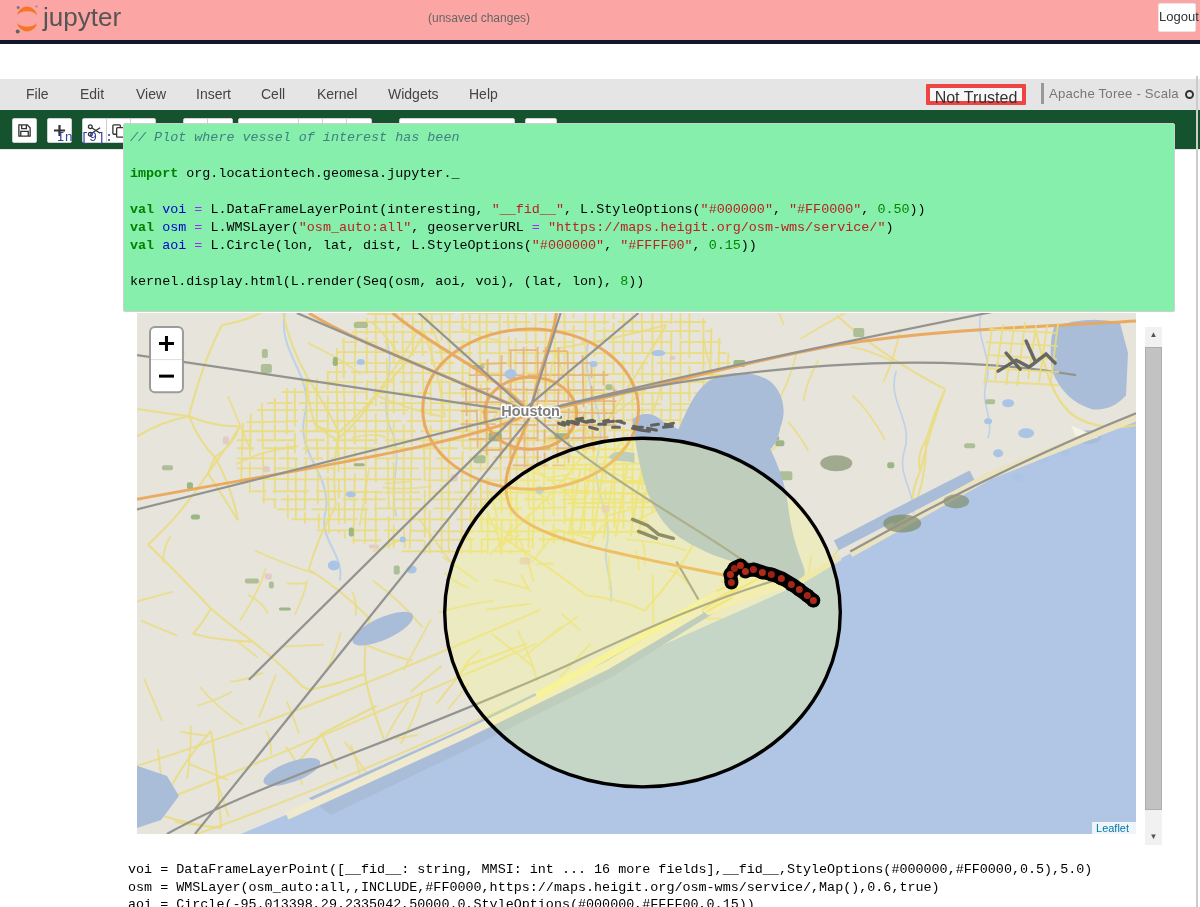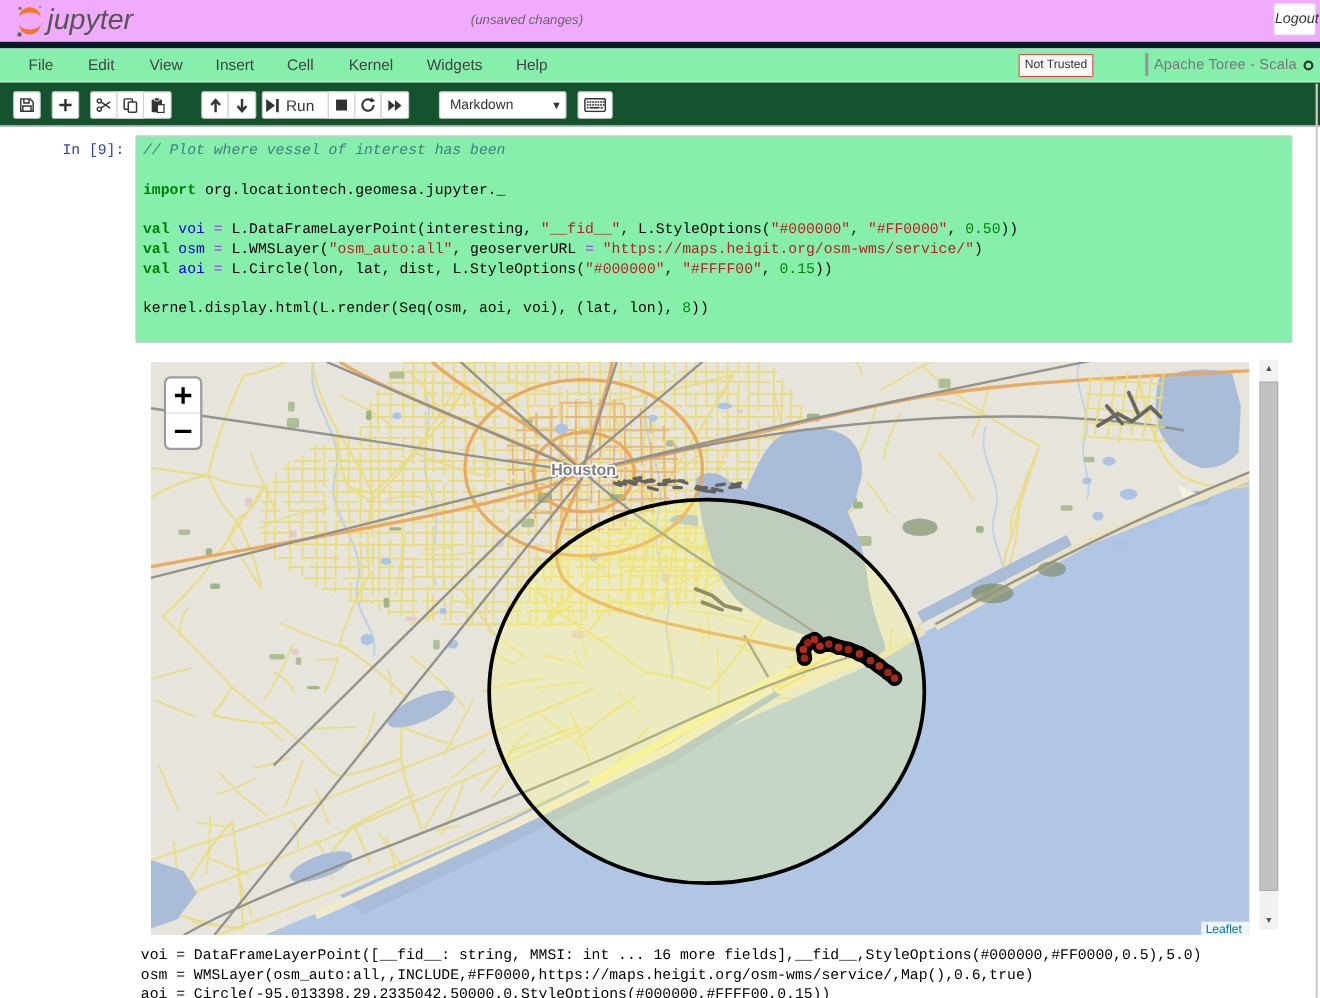--- a/index.html
+++ b/index.html
@@ -1,45 +1,45 @@
 <!DOCTYPE html>
 <html><head>
 <meta charset="utf-8">
 <style>
 * { margin:0; padding:0; box-sizing:border-box; }
 html,body { width:1200px; height:907px; background:#fff; font-family:"Liberation Sans", sans-serif; overflow:hidden; }
-#header { position:relative; height:44px; background:#f0abfc; border-bottom:6px solid #0f172a;font-style:italic; }
+#header { position:relative; height:44px; background:#fca5a5; border-bottom:4px solid #0f172a; }
 #logo { position:absolute; left:14px; top:3px; }
 #wordmark { position:absolute; left:43px; top:2px; font-size:26px; color:#555; letter-spacing:0px; }
 #title { position:absolute; left:141px; top:7px; font-size:20px; color:#000; }
 #chkpt { position:absolute; left:428px; top:11px; font-size:12px; color:#666; }
 #logout { position:absolute; right:4px; top:3px; width:38px; height:29px; background:#fff; border:1px solid #e7e7e7; border-radius:2px; font-size:13px; color:#333; text-align:center; line-height:26px; }
-#menubar { position:relative; height:31px; background:#86efac; border-bottom:1px solid #e7e7e7; font-size:14px; color:#444; }
+#menubar { position:relative; height:31px; background:#e5e5e5; border-bottom:1px solid #e7e7e7; font-size:14px; color:#444;margin-top:35px; }
 #menubar .m { position:absolute; top:7px; }
-#nottrusted { position:absolute; left:926px; top:5px; width:68px; height:21px; border:1px solid #ef4444; background:#f8f8f8; border-radius:1px; font-size:11px; color:#333; text-align:center; line-height:19px; }
+#nottrusted { position:absolute; left:926px; top:5px; width:100px; height:21px; border:4px solid #ef4444; background:#f8f8f8; border-radius:1px; font-size:16px; color:#333; text-align:center; line-height:19px; }
 #kbar { position:absolute; left:1041px; top:4px; width:2.5px; height:21px; background:#999; }
 #kname { position:absolute; left:1049px; top:7px; font-size:13.2px; color:#777; white-space:nowrap; letter-spacing:0.2px; }
 #kind { position:absolute; left:1185px; top:11px; width:9px; height:9px; border:2px solid #333; border-radius:50%; }
 #toolbar { position:relative; height:40px; background:#14532d; border-bottom:1px solid #e7e7e7; }
 .tbtn { position:absolute; top:8px; height:25px; background:#fff; border:1px solid #cfcfcf; display:flex; align-items:center; justify-content:center; color:#333; }
 .grp { border-radius:2px; }
 #tsel { position:absolute; left:399px; top:8px; width:116px; height:25px; border:1px solid #cfcfcf; border-radius:2px; background:#fff; font-size:12.5px; color:#333; }
 #tsel .lbl { position:absolute; left:9px; top:4px; }
 #tsel .car { position:absolute; left:101px; top:7px; font-size:10px; color:#333; }
 #cellarea { position:absolute; left:0; top:0; width:1200px; height:907px; pointer-events:none; }
 .prompt { position:absolute; left:0px; top:123px; width:113px; text-align:right; font-family:"Liberation Mono", monospace; font-size:13.4px; color:#303F9F; line-height:18px; padding-top:6px;padding-left:39px; }
 #inputbox { position:absolute; left:123px; top:123px; width:1052px; height:189px; background:#86efac; border:1px solid #cfcfcf; border-radius:2px; }
 #code { position:absolute; left:6px; top:5px; font-family:"Liberation Mono", monospace; font-size:13.4px; line-height:18px; color:#000; white-space:pre; }
 #code .k { color:#008000; font-weight:bold; }
 #code .v { color:#0000cf; }
 #code .o { color:#aa22ff; }
 #code .s { color:#ba2121; }
 #code .n { color:#080; }
 #code .c { color:#408080; font-style:italic; }
-#mapbox { position:absolute; left:137px; top:329px; width:999px; height:521px; overflow:hidden; }
+#mapbox { position:absolute; left:137px; top:313px; width:999px; height:521px; overflow:hidden; }
 #sbar { position:absolute; left:1145px; top:327px; width:17px; height:518px; background:#f1f1f1; }
 #sbar .thumb { position:absolute; left:0px; top:20px; width:17px; height:463px; background:#c2c2c2; border:1px solid #adadad; }
 #sbar .ar { position:absolute; left:0; width:17px; height:16px; font-size:8px; color:#555; text-align:center; line-height:16px; }
 #outtext { position:absolute; left:128px; top:861px; font-family:"Liberation Mono", monospace; font-size:13.4px; line-height:17.5px; color:#000; white-space:pre; }
 </style>
 </head>
 <body>
 <div id="header">
   <svg id="logo" width="26" height="32" viewBox="0 0 26 32">
     <circle cx="4.2" cy="4.6" r="1.5" fill="#767677"></circle>

